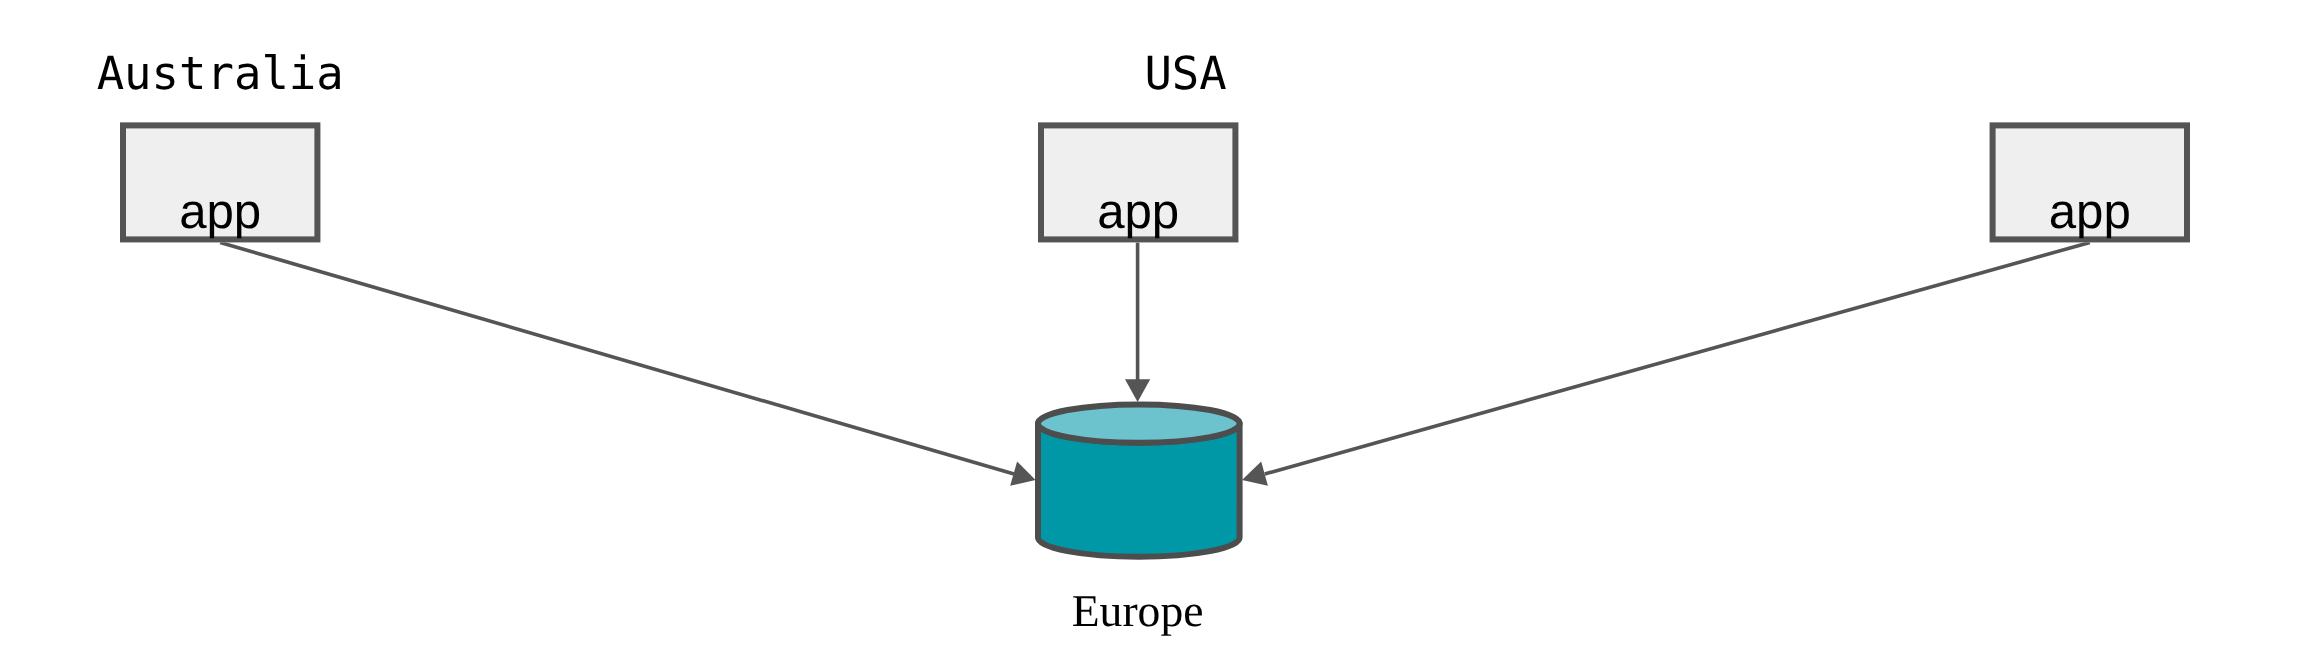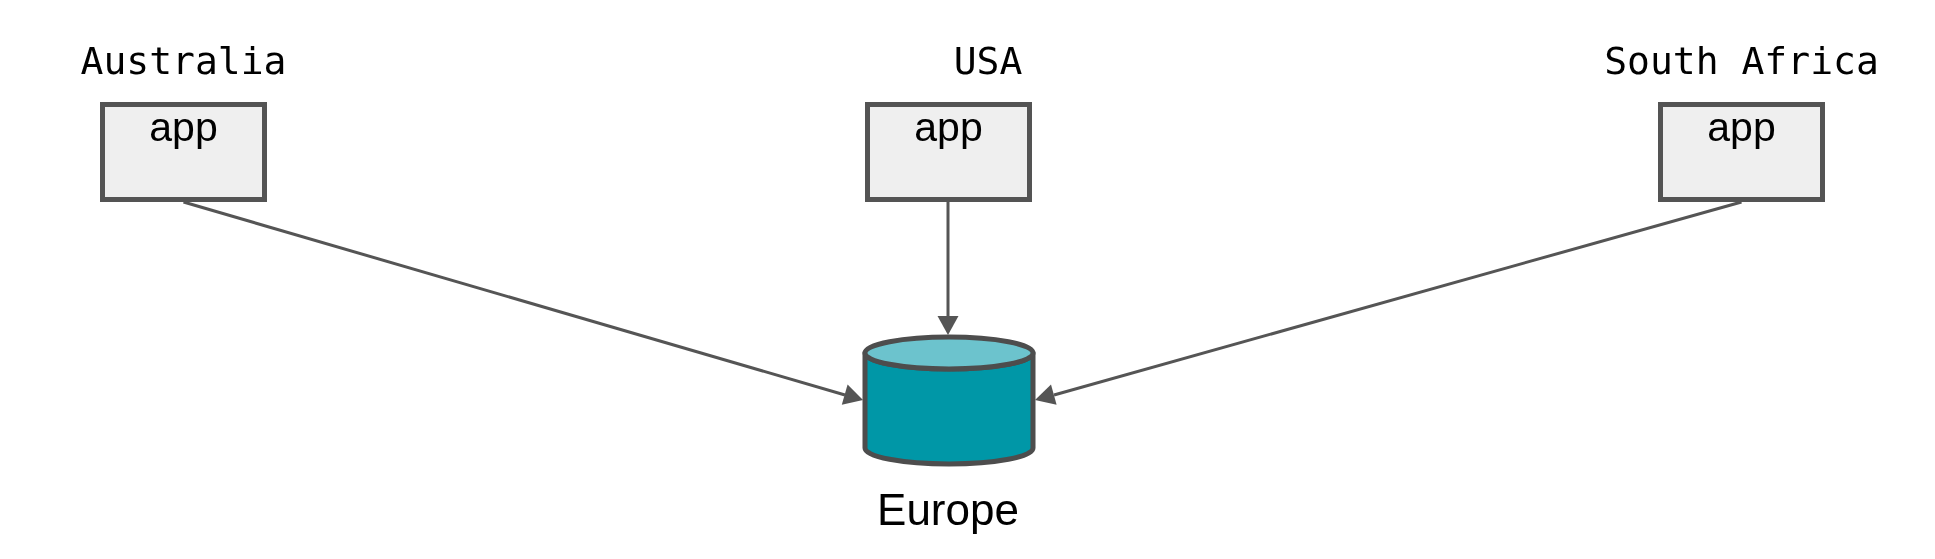--- a/index.html
+++ b/index.html
@@ -43,34 +43,34 @@
     transform: translateX(-50%);
     font-size: 38px;
     line-height: 38px;
     white-space: nowrap;
     font-family: "DejaVu Sans Mono", monospace;
   }
   .db-label {
     position: absolute;
     top: 491px;
     transform: translateX(-50%);
-    font-size: 44px;
+    font-size: 38px;
     line-height: 38px;
     white-space: nowrap;
-    font-family: Liberation Sans, sans-serif;
+    font-family: Liberation Serif, serif;
   }
   .app-box {
     position: absolute;
     top: 102px;
     width: 167px;
     height: 100px;
     background: var(--box-fill);
     border: 5px solid var(--box-border);
     display: flex;
-    align-items: flex-start;
+    align-items: flex-end;
     justify-content: center;
   }
   .app-box span {
     font-family: "Liberation Sans", sans-serif;
     font-size: 41px;
     line-height: 41px;
     color: var(--text);
   }
 </style>
 </head>
@@ -90,21 +90,20 @@
 
     <line class="edge-line" x1="948" y1="202" x2="948" y2="318"></line>
     <polygon class="arrowhead" points="948,335 937.5,316 958.5,316"></polygon>
 
     <line class="edge-line" x1="1741.5" y1="202" x2="1054" y2="395"></line>
     <polygon class="arrowhead" points="1035,400 1051,384.6 1056.6,404.8"></polygon>
   </svg>
 
   <div class="country-label" style="left:183.5px">Australia</div>
   <div class="country-label" style="left:988px">USA</div>
-  <div class="country-label" style="left:1741.5px">South Africa</div>
 
   <div class="app-box" style="left:100px">
     <span>app</span>
   </div>
   <div class="app-box" style="left:865px">
     <span>app</span>
   </div>
   <div class="app-box" style="left:1658px">
     <span>app</span>
   </div>

